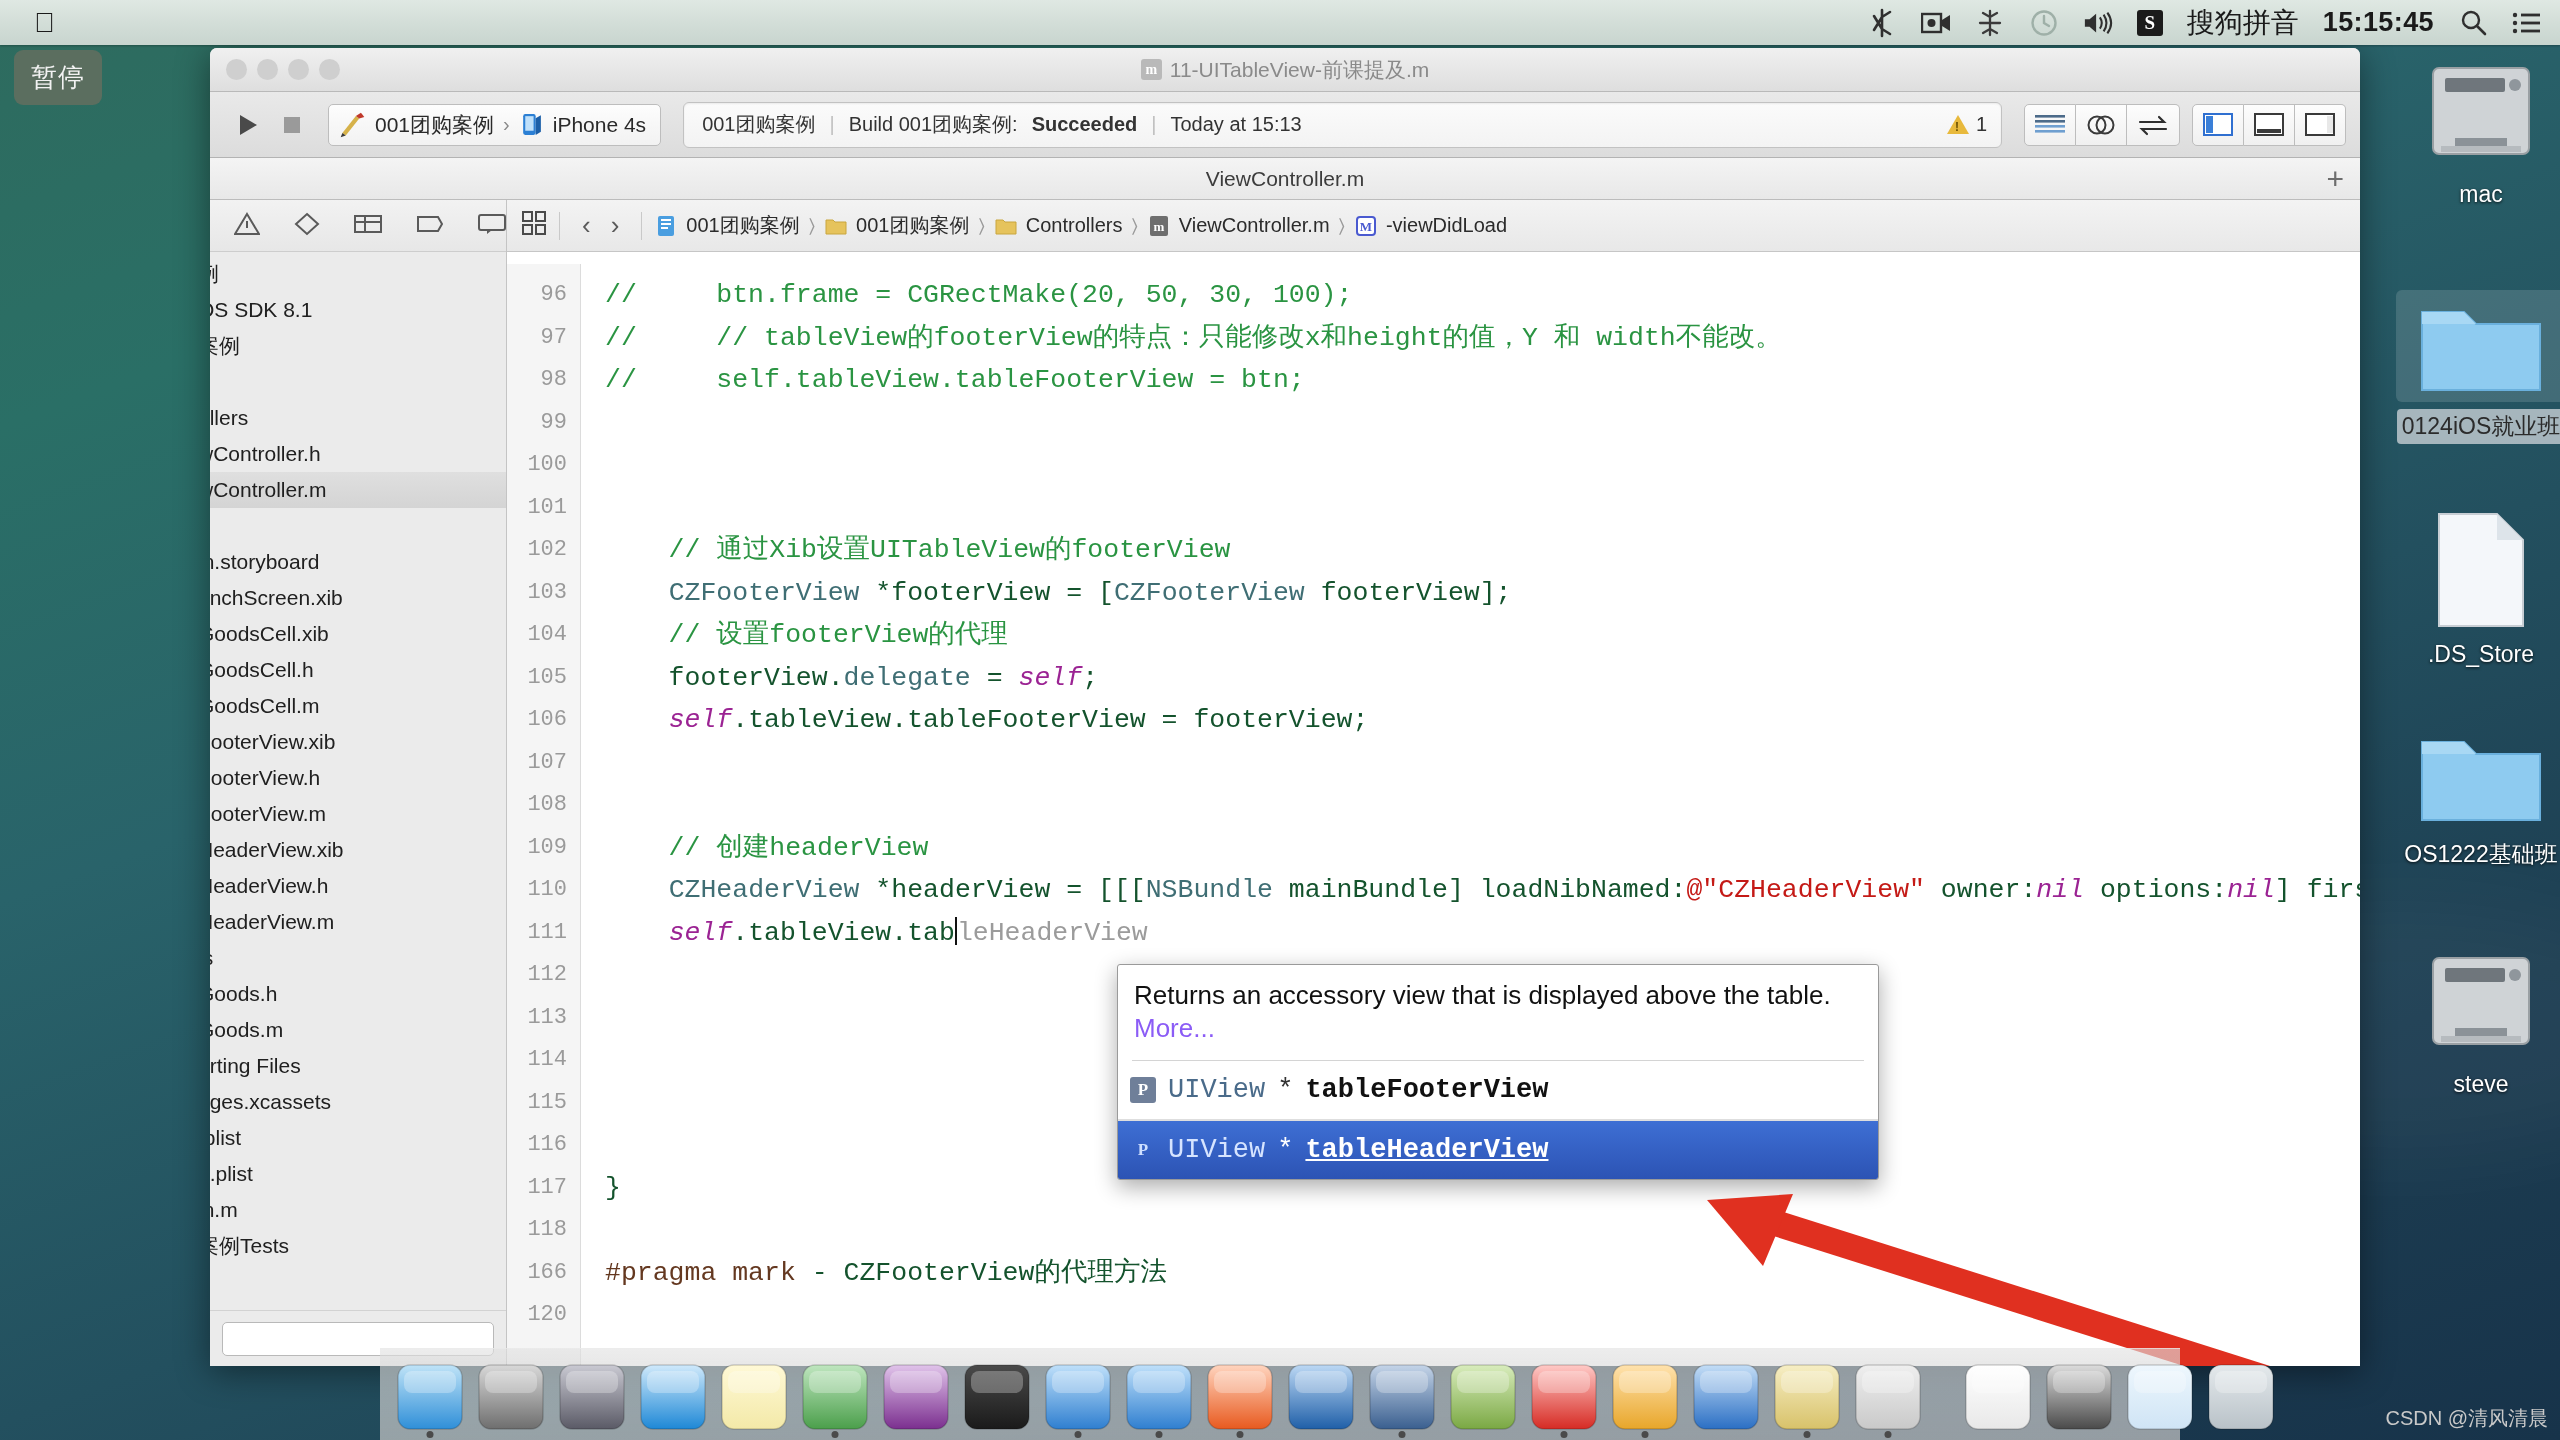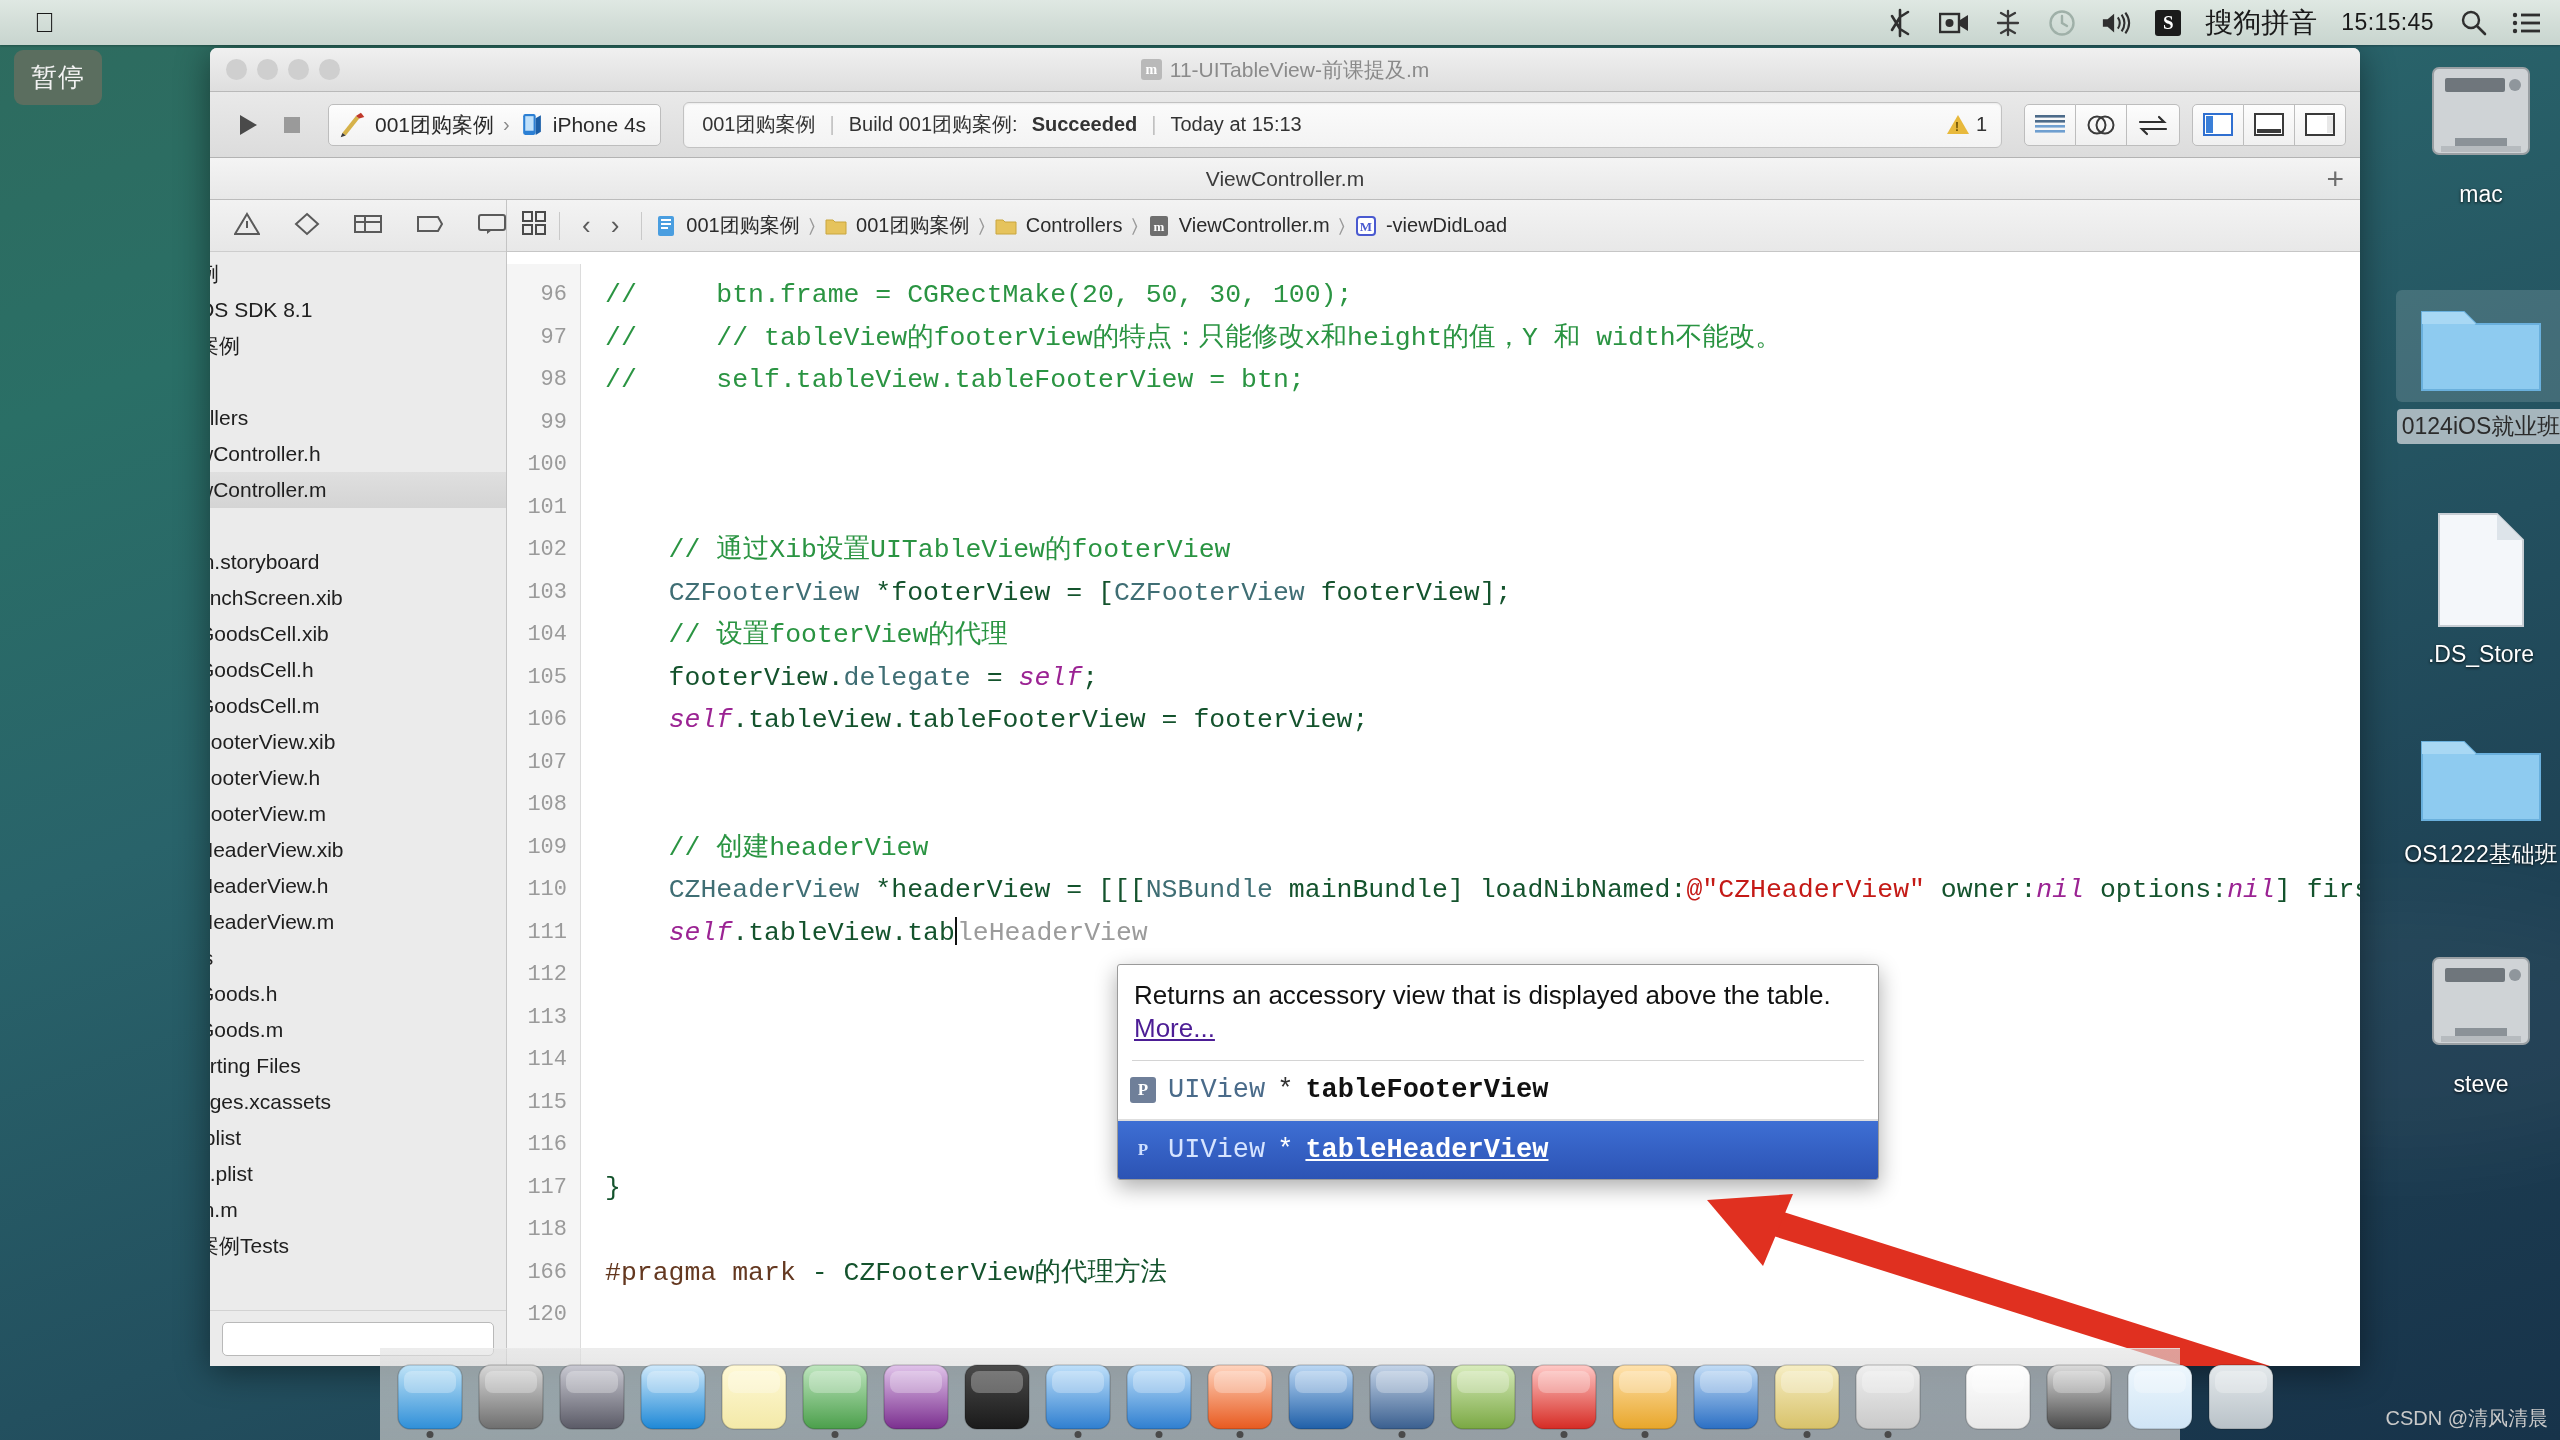--- a/index.html
+++ b/index.html
@@ -25,21 +25,21 @@
     font-size: 24px; color: #1a1a1a;
     box-shadow: 0 1px 2px rgba(0,0,0,0.25);
     z-index: 60;
   }
   #menubar .apple { margin-left: 34px; margin-right: 30px; font-size: 28px; line-height: 1; }
   #menubar .mi { margin-right: 31px; white-space: nowrap; }
   #menubar .mi.app { font-weight: bold; }
   #menubar .right { position: absolute; right: 18px; display: flex; align-items: center; gap: 24px; }
   .sicon { width: 30px; height: 30px; display:flex; align-items:center; justify-content:center; }
   .sicon svg { display:block; }
-  #menubar .clock { font-size: 23px; font-weight: 400; letter-spacing: 0.4px; }
+  #menubar .clock { font-size: 27px; font-weight: 700; letter-spacing: 0.4px; }
   #menubar .ime-label { font-size: 28px; }
   .ime-badge {
     width: 26px; height: 26px; background:#1b1b1b; color:#fff; border-radius:3px;
     font-size: 19px; font-weight: bold; display:flex; align-items:center; justify-content:center;
     font-family: "Liberation Serif", serif;
   }
 
   
   #pause-tip {
     position: absolute; left: 14px; top: 50px; z-index: 70;
@@ -167,21 +167,21 @@
   .caret { display:inline-block; width:2px; height:28px; background:#111; vertical-align:-5px; }
 
   
   #acpopup {
     position:absolute; left: 610px; top: 700px; width: 762px; z-index: 30;
     background:#fff; border:1px solid #9a9a9a; border-radius: 3px;
     box-shadow: 0 7px 22px rgba(0,0,0,0.33);
     overflow:hidden;
   }
   #ac-doc { padding: 14px 16px 10px 16px; font-size: 26px; color:#111; line-height:1.28; }
-  #ac-doc .more { color:#4c1d95; text-decoration: underline; }
+  #ac-doc .more { color:#8b5cf6; }
   #ac-divider { height:1px; background:#d4d4d4; margin: 4px 14px 0 14px; }
   .ac-item {
     height: 58px; display:flex; align-items:center; gap: 12px; padding-left: 12px;
     font-family:"Liberation Mono", monospace; font-size: 27px; color:#111;
   }
   .ac-item.sel { background: linear-gradient(180deg,#3e6fd4 0%, #2c53b4 100%); color:#fff; }
   .ac-item .pbadge {
     width:26px;height:26px;border-radius:3px;background:#6f7f99;color:#fff;
     font-size:17px;font-weight:bold;display:flex;align-items:center;justify-content:center;
     font-family:"Liberation Serif",serif;

